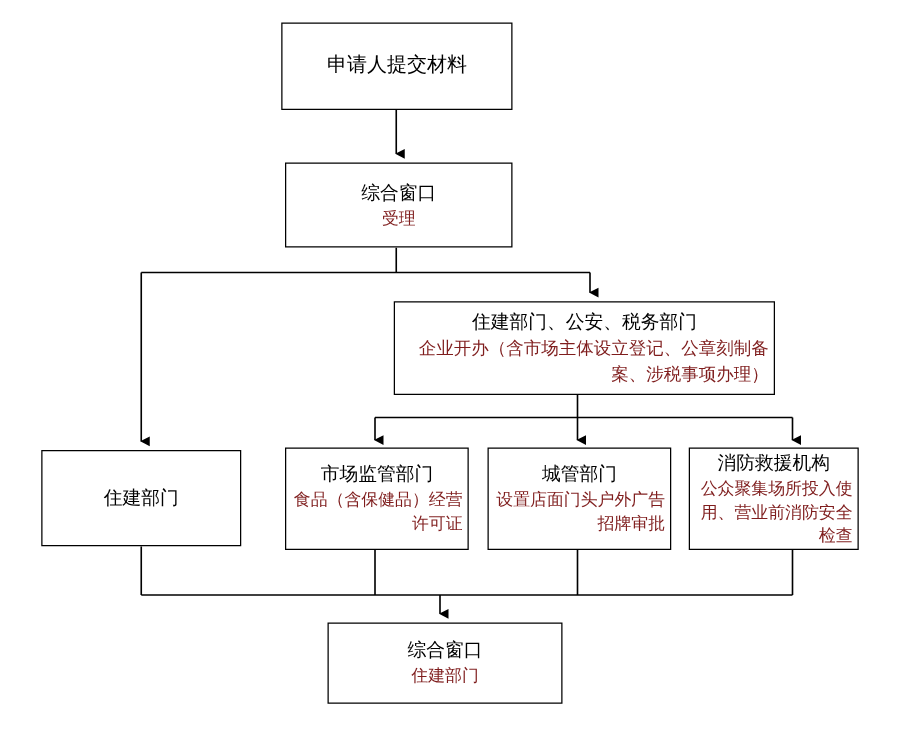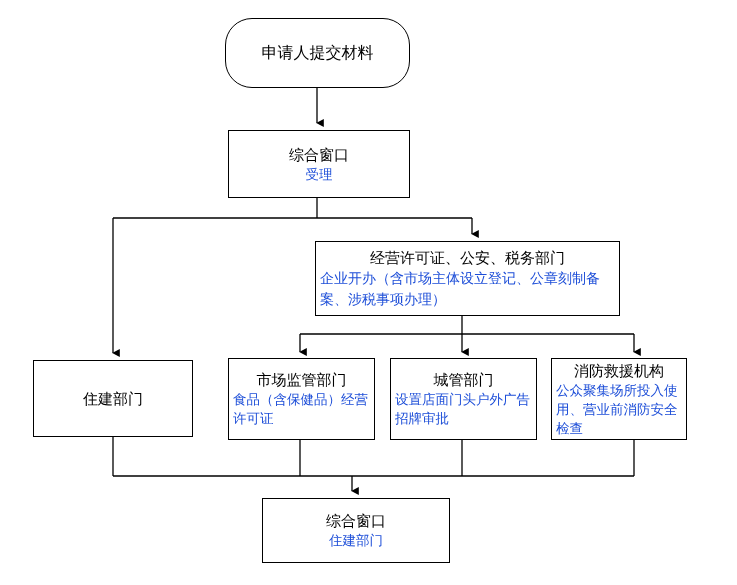--- a/index.html
+++ b/index.html
@@ -40,27 +40,26 @@
   .node .title {
     font-size: 15px;
     line-height: 20px;
     color: #000000;
     text-align: center;
     white-space: nowrap;
   }
   .node .sub {
     font-size: 13.5px;
     line-height: 19px;
-    color: #1d4ed8;
-    text-align: left;
+    color: #7f1d1d;
+    text-align: right;
     word-break: break-all;
   }
   .node.one-line {
     justify-content: center;
-    border-radius: 27px;
   }
   .node.one-line .title {
     font-size: 16px;
   }
   .node.wide .sub {
     font-size: 14px;
     line-height: 21px;
   }
 </style>
 </head>
@@ -106,21 +105,21 @@
   <div class="node one-line" style="left:225px; top:18px; width:185px; height:70px;">
     <div class="title">申请人提交材料</div>
   </div>
 
   <div class="node" style="left:228px; top:130px; width:182px; height:68px;">
     <div class="title">综合窗口</div>
     <div class="sub">受理</div>
   </div>
 
   <div class="node wide" style="left:315px; top:241px; width:305px; height:75px;">
-    <div class="title">经营许可证、公安、税务部门</div>
+    <div class="title">住建部门、公安、税务部门</div>
     <div class="sub">企业开办（含市场主体设立登记、公章刻制备案、涉税事项办理）</div>
   </div>
 
   <div class="node" style="left:33px; top:360px; width:160px; height:77px;">
     <div class="title">住建部门</div>
   </div>
 
   <div class="node" style="left:390px; top:358px; width:147px; height:82px;">
     <div class="title">城管部门</div>
     <div class="sub">设置店面门头户外广告招牌审批</div>

